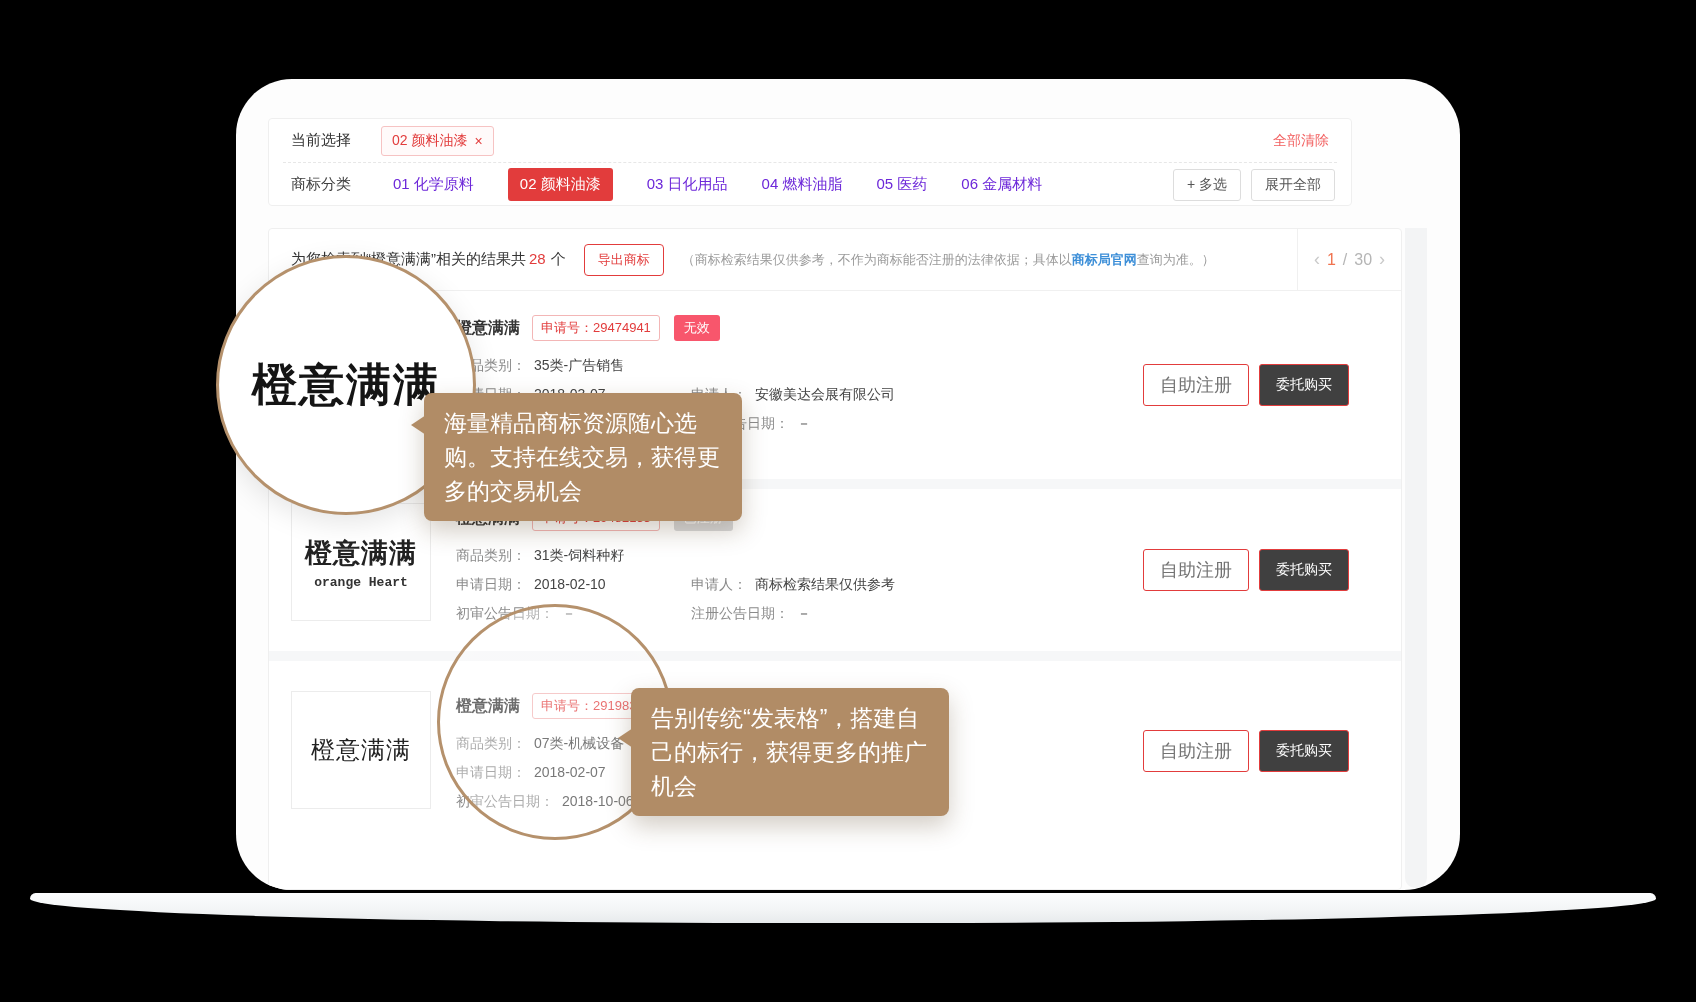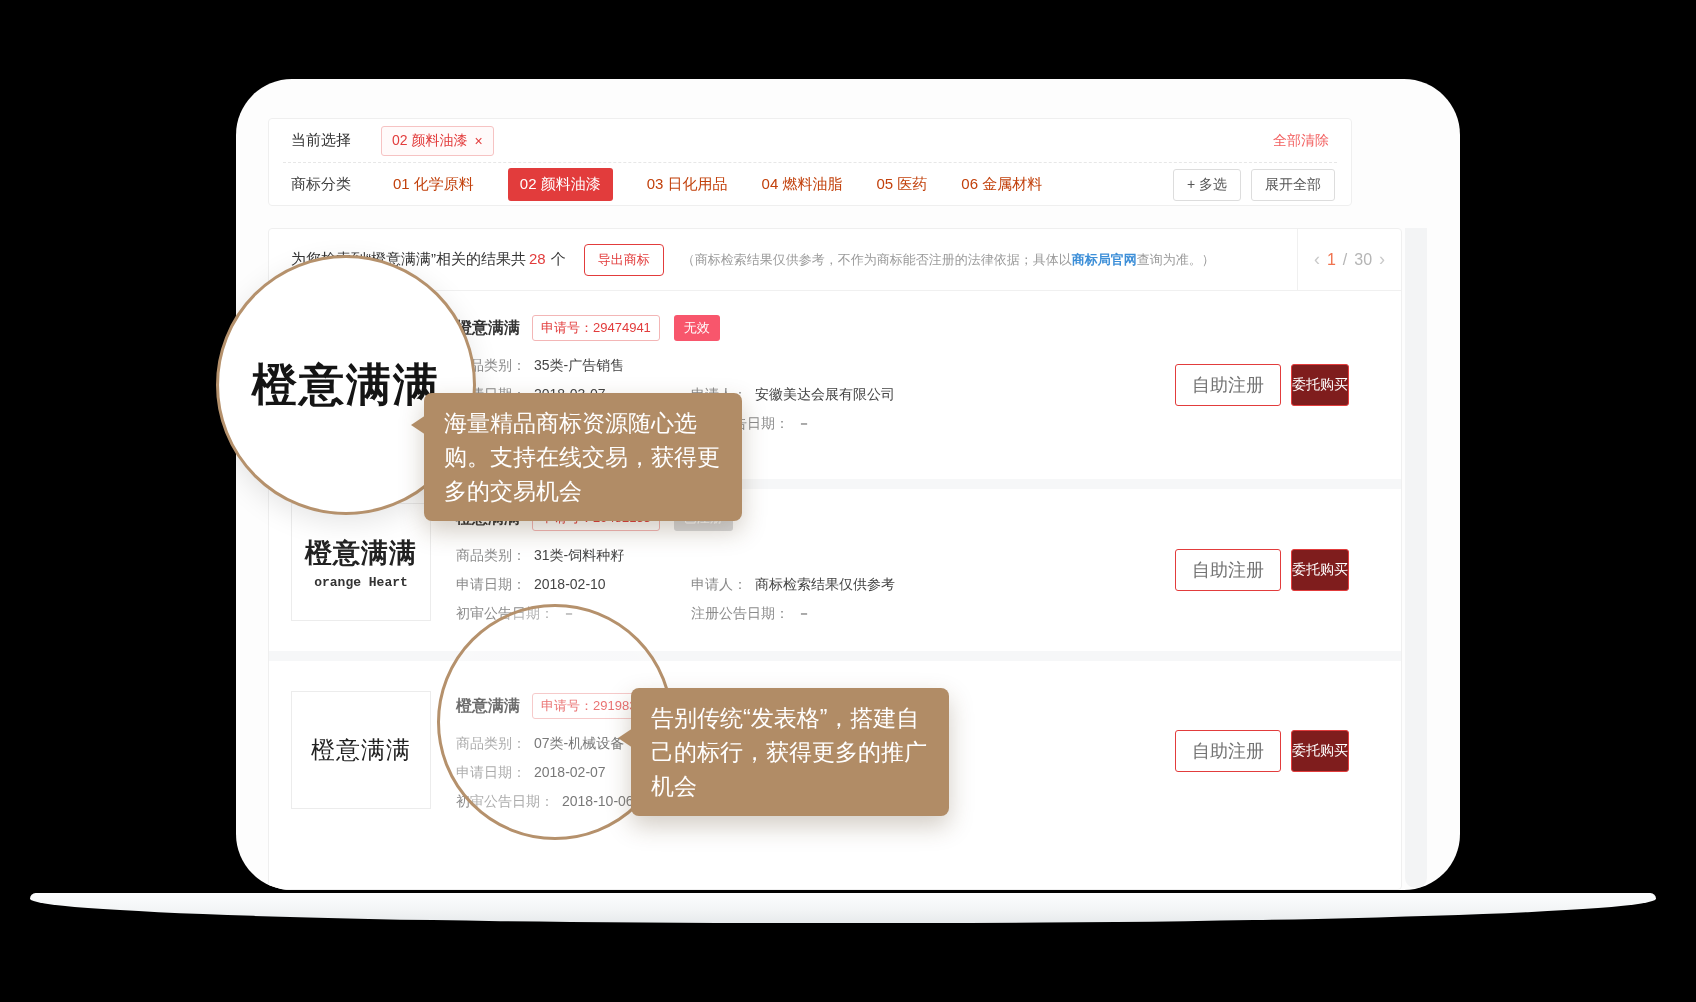--- a/index.html
+++ b/index.html
@@ -21,21 +21,21 @@
   .dash { border-top:1px dashed #e7e7e7; margin:0 14px; }
   .flabel { font-size:15px; }
   .flabel.dark { color:#333; }
   .flabel.gray { color:#404040; }
   .chip { margin-left:30px; display:inline-flex; align-items:center; gap:7px;
           border:1px solid #f6c3c3; background:#fffafa; border-radius:3px;
           padding:5px 10px; font-size:14px; color:#e23c3c; cursor:pointer; }
   .chip-x { font-size:14px; color:#e23c3c; }
   .clear-all { position:absolute; right:22px; color:#f25f5f; font-size:14px; cursor:pointer; }
   .cats { display:flex; align-items:center; gap:34px; margin-left:42px; }
-  .cat { font-size:15px; color:#c2410c; cursor:pointer; white-space:nowrap; }
+  .cat { font-size:15px; color:#6d28d9; cursor:pointer; white-space:nowrap; }
   .cat.selected { background:#e23c3c; color:#fff; padding:7px 12px; border-radius:3px; }
   .fr-btns { position:absolute; right:16px; display:flex; gap:10px; }
   .mini-btn { border:1px solid #ddd; background:#fff; color:#555; font-size:14px;
               padding:6px 13px; border-radius:3px; cursor:pointer;
               font-family:inherit; white-space:nowrap; }
 
   .results { left:32px; top:149px; width:1134px; height:662px; overflow:hidden; }
   .scroll-track { position:absolute; left:1169px; top:149px; width:22px; height:660px;
                   background:#f3f4f5; border-radius:0 0 10px 10px; }
 
@@ -74,22 +74,22 @@
   .badge.invalid { background:#f8566c; }
   .badge.registered { background:#d8d9db; }
   .l2 { font-size:14px; color:#444; margin-bottom:11px; white-space:nowrap; }
   .lab { color:#8b8b8b; margin-right:8px; }
   .pair { display:inline-block; width:235px; }
   .acts { position:absolute; right:52px; top:50%; transform:translateY(-50%);
           display:flex; gap:10px; }
   .btn-o { border:1px solid #e23c3c; color:#737373; background:#fff; font-size:18px;
            padding:8px 16px; border-radius:3px; cursor:pointer; font-family:inherit;
            white-space:nowrap; }
-  .btn-f { border:1px solid #e23c3c; color:#fff; background:#7f1d1d; font-size:14px;
-           padding:8px 0; border-radius:3px; cursor:pointer; font-family:inherit;
+  .btn-f { border:1px solid #e23c3c; color:#fff; background:#404040; font-size:14px;
+           padding:8px 16px; border-radius:3px; cursor:pointer; font-family:inherit;
            white-space:nowrap; }
 
   
   .magcircle { position:absolute; left:216px; top:255px; width:260px; height:260px;
                border-radius:50%; background:#fff; border:3px solid #b5916c; z-index:6;
                box-shadow:0 8px 28px rgba(0,0,0,.10);
                display:flex; align-items:center; justify-content:center;
                font-size:45px; font-weight:bold; color:#141414; letter-spacing:2px; }
   .ring2 { position:absolute; left:437px; top:604px; width:236px; height:236px;
            border-radius:50%; border:3px solid #b5916c; z-index:5;

